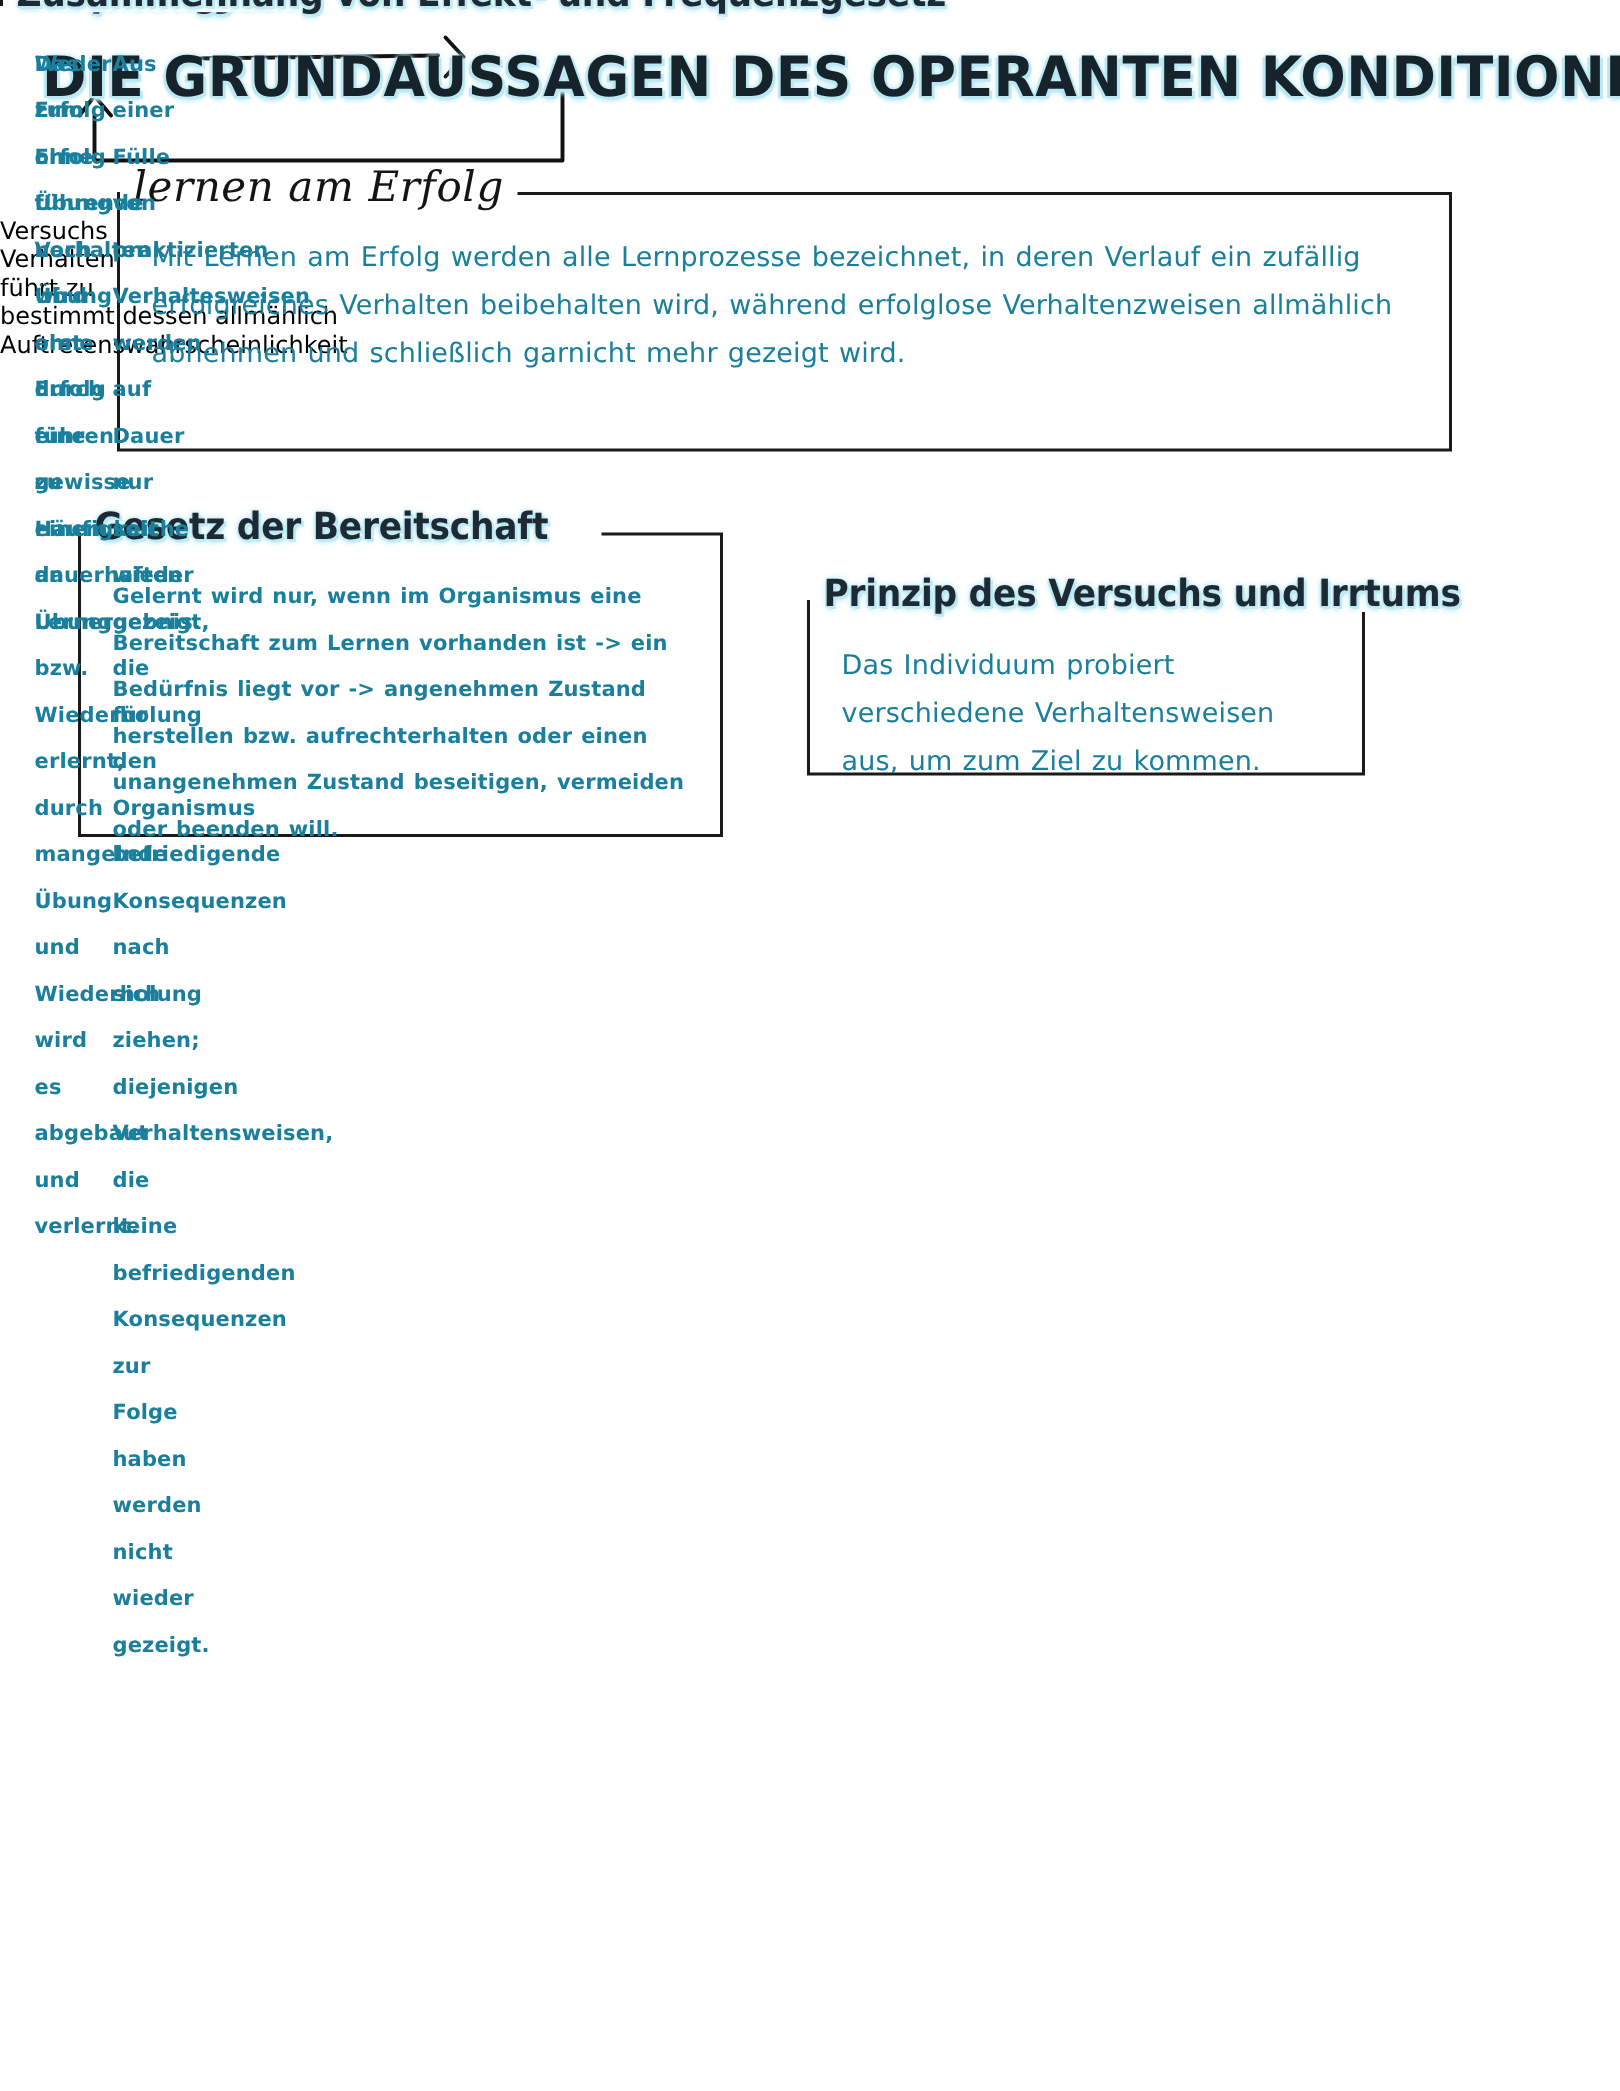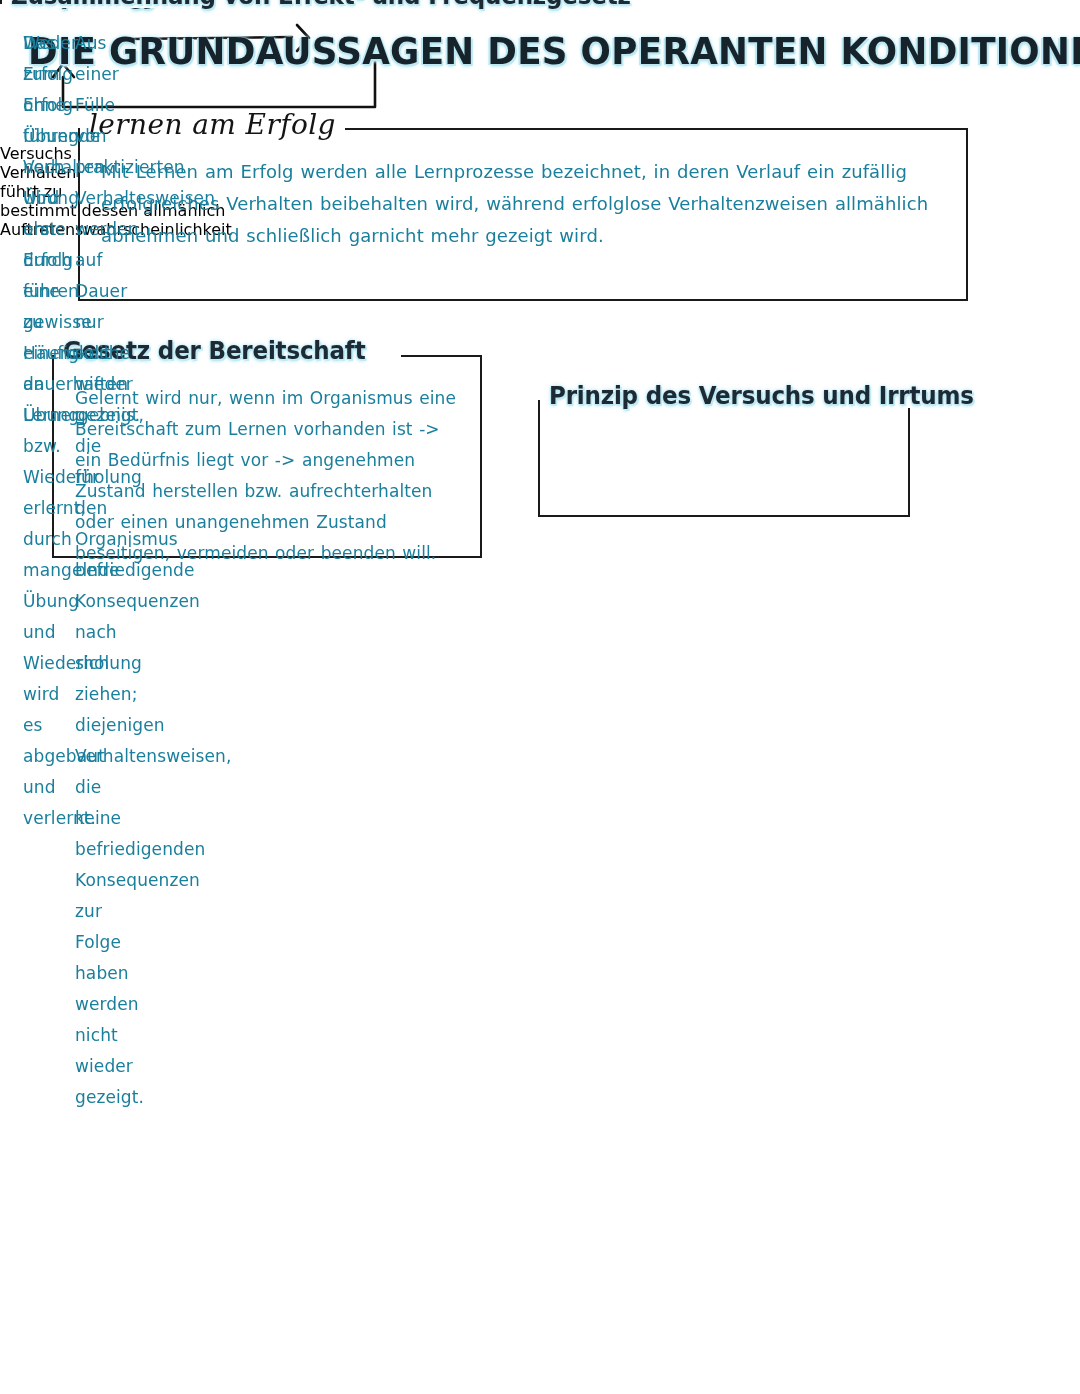--- a/index.html
+++ b/index.html
@@ -98,22 +98,23 @@
   .note-body p {
     font-family: "DejaVu Sans", sans-serif;
     font-size: 18px;
     line-height: 32px;
     color: #1a7f9c;
     letter-spacing: 0.1px;
     word-spacing: 1px;
   }
 
   .note-body p.small {
-    font-size: 17px;
+    font-size: 14px;
     line-height: 31px;
+    font-weight: bold;
   }
 
   
   #box-lernen      { left: 78px;  top: 128px;  width: 890px; height: 173px; }
   #box-bereitschaft{ left: 52px;  top: 355px;  width: 430px; height: 203px; }
   #box-prinzip     { left: 538px; top: 400px;  width: 372px; height: 117px; }
   #box-effekt      { left: 52px;  top": 0;     width: 462px; }
   #box-effekt      { left: 52px;  top: 630px;  width: 462px; height: 195px; }
   #box-frequenz    { left: 52px;  top: 872px;  width: 458px; height: 170px; }
   #box-zusammen    { left: 46px;  top: 1100px; width: 908px; height: 103px; }
@@ -214,20 +215,23 @@
     </div>
     <div class="note-body">
       <p class="small">Gelernt wird nur, wenn im Organismus eine Bereitschaft zum Lernen vorhanden ist  -&gt; ein Bedürfnis liegt vor -&gt; angenehmen Zustand herstellen bzw. aufrechterhalten oder einen unangenehmen Zustand beseitigen, vermeiden oder beenden will.</p>
     </div>
   </div>
 
   <div class="note-box" id="box-prinzip">
     <div class="note-heading">
       <span class="htext">Prinzip des Versuchs und Irrtums</span>
     </div>
+    <div class="note-body">
+      <p>Das Individuum probiert verschiedene Verhaltensweisen aus, um zum Ziel zu kommen.</p>
+    </div>
   </div>
 
   <div class="note-box" id="box-effekt">
     <div class="note-heading">
       <span class="htext">Effektgesetz</span>
     </div>
     <div class="note-body">
       <p class="small">Aus einer Fülle von praktizierten Verhaltesweisen werden auf Dauer nur solche wieder gezeigt, die für den Organismus befriedigende Konsequenzen nach sich ziehen; diejenigen Verhaltensweisen, die keine befriedigenden Konsequenzen zur Folge haben werden nicht wieder gezeigt.</p>
     </div>
   </div>

